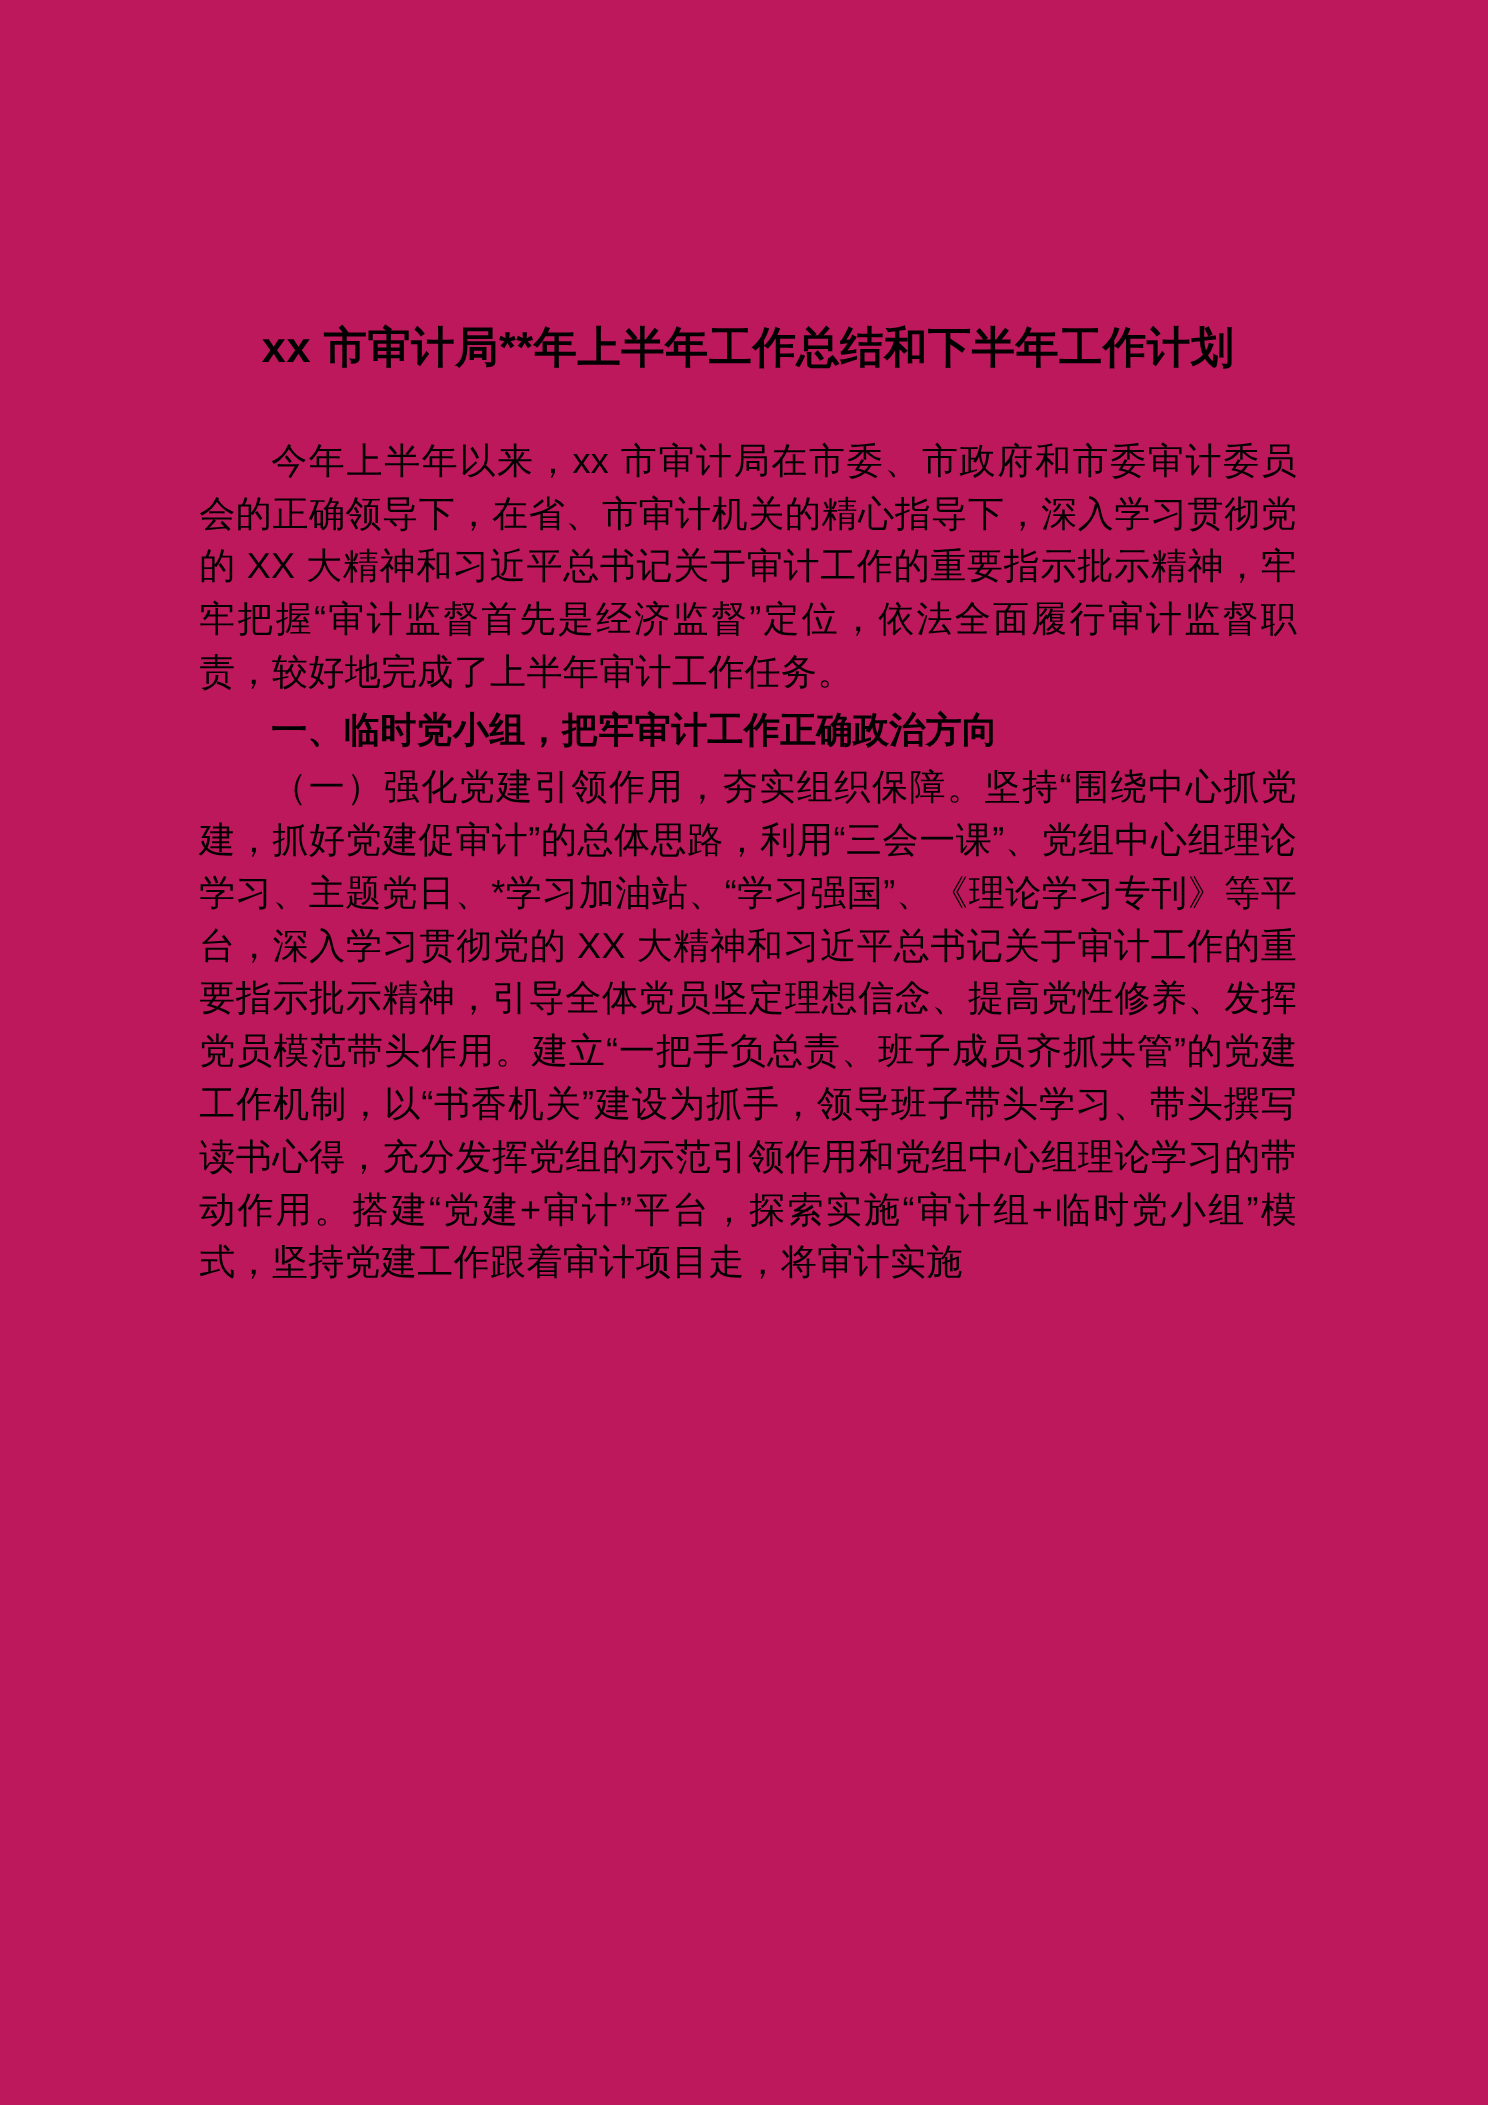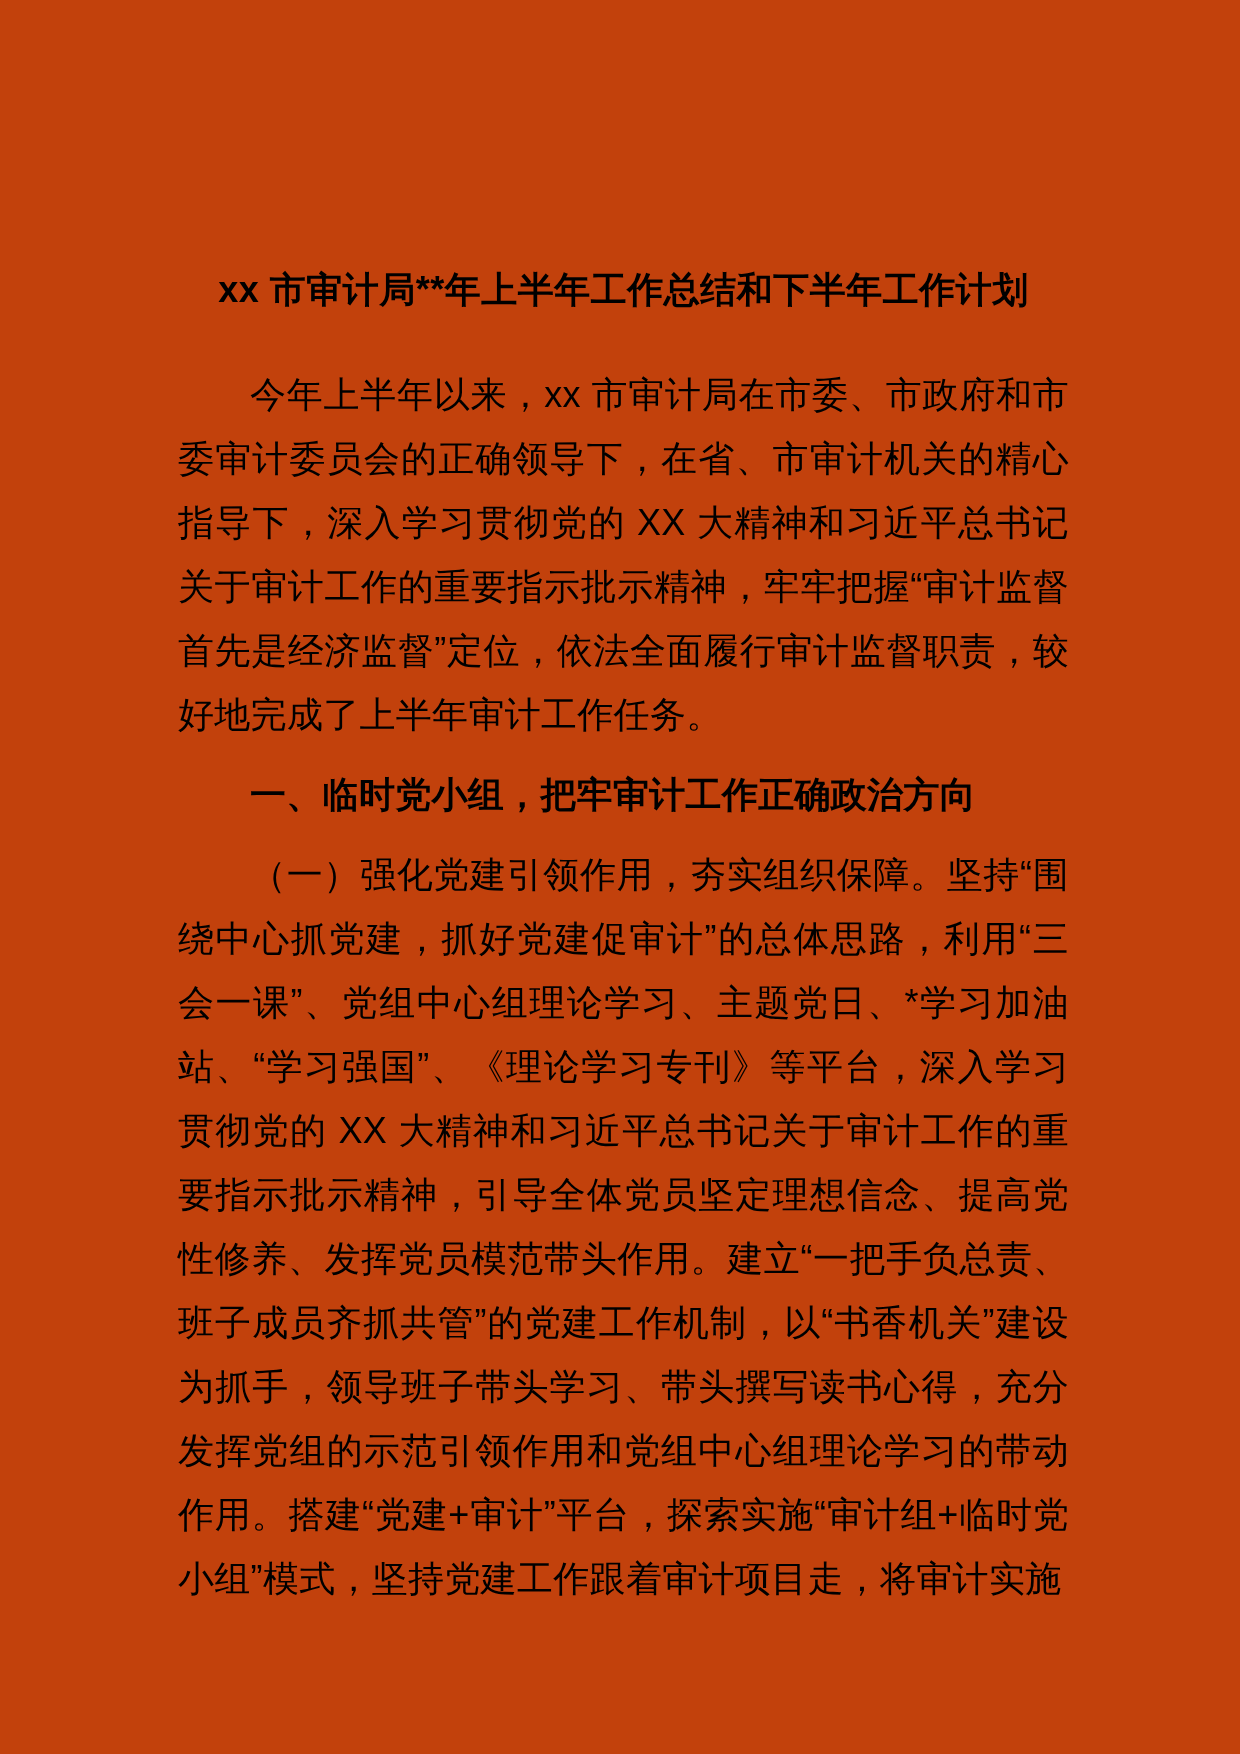--- a/index.html
+++ b/index.html
@@ -5,40 +5,40 @@
   html, body {
     margin: 0;
     padding: 0;
     background: #ffffff;
   }
   .doc-page {
     position: relative;
     width: 1240px;
     height: 1754px;
     margin: 0 auto;
-    background: #c2410c;
+    background: #be185d;
     box-sizing: border-box;
     padding: 262px 155px 0 162px;
     overflow: hidden;
     font-family: "Liberation Sans", sans-serif;
     color: #000000;
   }
   .doc-title {
     margin: 0 0 45px 0;
     font-size: 36px;
     line-height: 56px;
     font-weight: 700;
     text-align: center;
     letter-spacing: 0.5px;
     white-space: nowrap;
   }
   .doc-body p {
-    margin: 16px;
-    font-size: 36px;
-    line-height: 64px;
+    margin: 4px;
+    font-size: 30px;
+    line-height: 44px;
     text-indent: 2em;
     text-align: justify;
     text-justify: inter-character;
     letter-spacing: 0.3px;
     word-break: break-all;
   }
   .doc-body p.doc-heading {
     font-weight: 700;
     text-align: left;
   }

